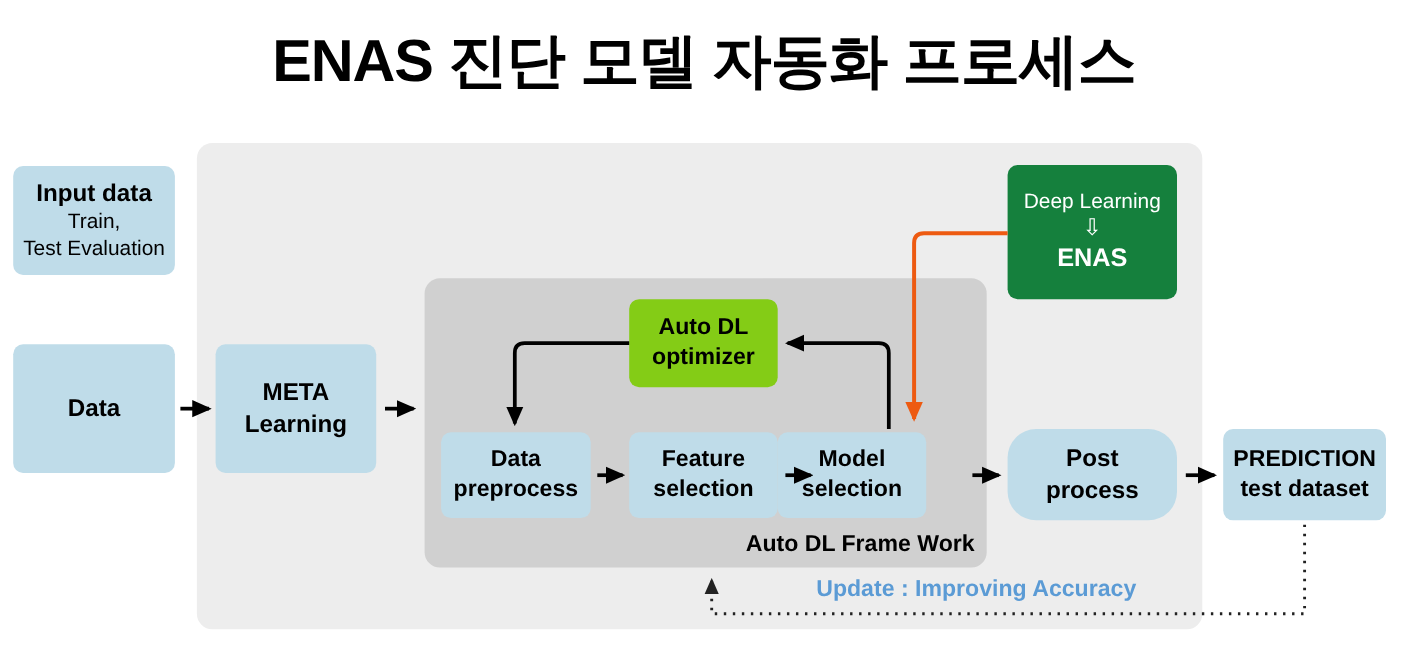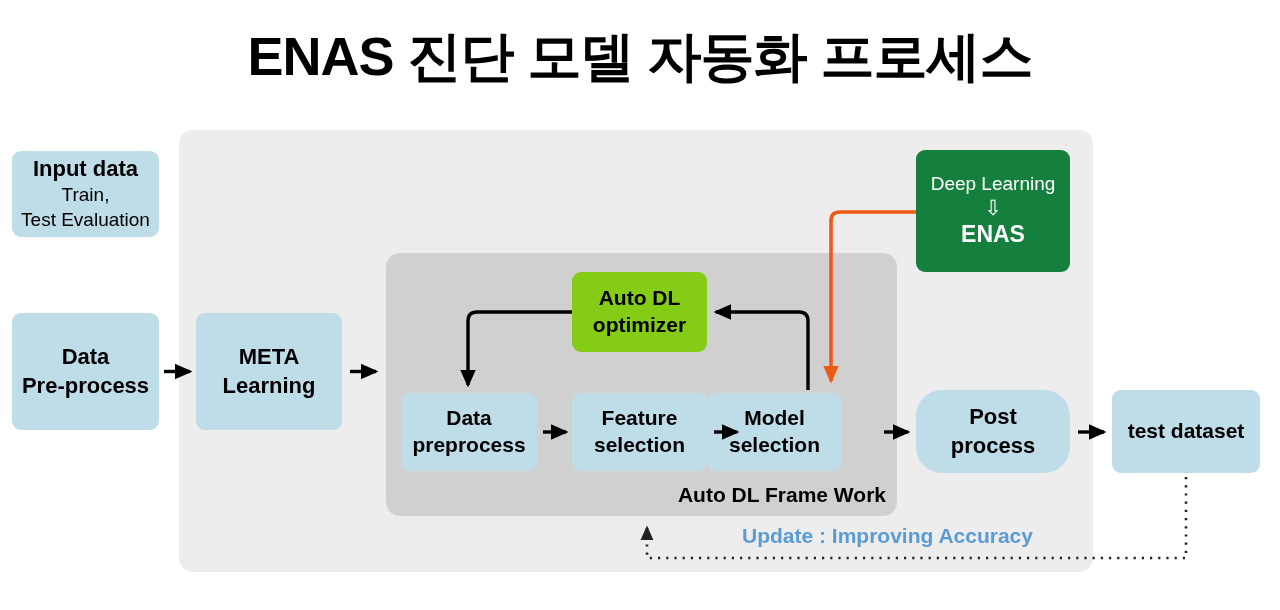--- a/index.html
+++ b/index.html
@@ -73,21 +73,21 @@
     display: flex;
     flex-direction: column;
     align-items: center;
     justify-content: center;
     text-align: center;
     box-sizing: border-box;
   }
   .box .l1 { font-size: 22px; font-weight: bold; line-height: 1.28; }
   .box .l2 { font-size: 22px; font-weight: bold; line-height: 1.28; }
 
-  #box-input-data { left: 12px; top: 151px; width: 147px; height: 86px; }
+  #box-input-data { left: 12px; top: 151px; width: 147px; height: 99px; }
   #box-input-data .l1 { font-size: 22px; font-weight: bold; }
   #box-input-data .sub { font-size: 19px; font-weight: normal; line-height: 1.3; }
 
   #box-data-pre { left: 12px; top: 313px; width: 147px; height: 117px; }
   #box-meta { left: 196px; top: 313px; width: 146px; height: 117px; }
 
   #box-auto-dl-opt {
     left: 572px; top: 272px; width: 135px; height: 80px;
     background: #84cc16;
   }
@@ -148,21 +148,20 @@
   <div class="abs panel-inner-label">Auto DL Frame Work</div>
 
   <div class="abs box" id="box-input-data">
     <div class="l1">Input data</div>
     <div class="sub">Train,</div>
     <div class="sub">Test Evaluation</div>
   </div>
 
   <div class="abs box" id="box-data-pre">
     <div class="l1">Data</div>
-    <div class="l2">Pre-process</div>
   </div>
 
   <div class="abs box" id="box-meta">
     <div class="l1">META</div>
     <div class="l2">Learning</div>
   </div>
 
   <div class="abs box" id="box-auto-dl-opt">
     <div class="l1">Auto DL</div>
     <div class="l2">optimizer</div>
@@ -182,20 +181,21 @@
     <div class="l1">Model</div>
     <div class="l2">selection</div>
   </div>
 
   <div class="abs box" id="box-post-process">
     <div class="l1">Post</div>
     <div class="l2">process</div>
   </div>
 
   <div class="abs box" id="box-prediction">
+    <div class="l1">PREDICTION</div>
     <div class="l2">test dataset</div>
   </div>
 
   <div class="abs" id="box-enas">
     <div class="dl">Deep Learning</div>
     <div class="ar">⇩</div>
     <div class="en">ENAS</div>
   </div>
 
   <div class="abs" id="update-caption">Update : Improving Accuracy</div>

